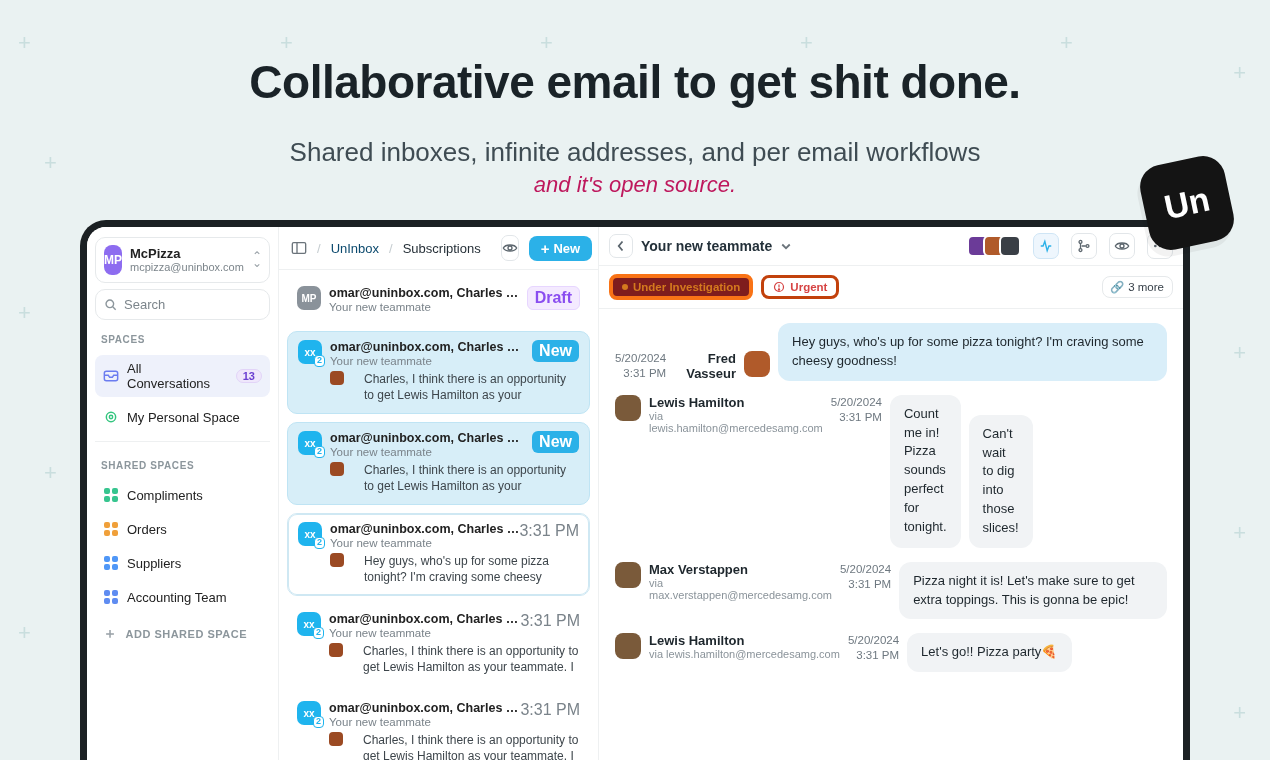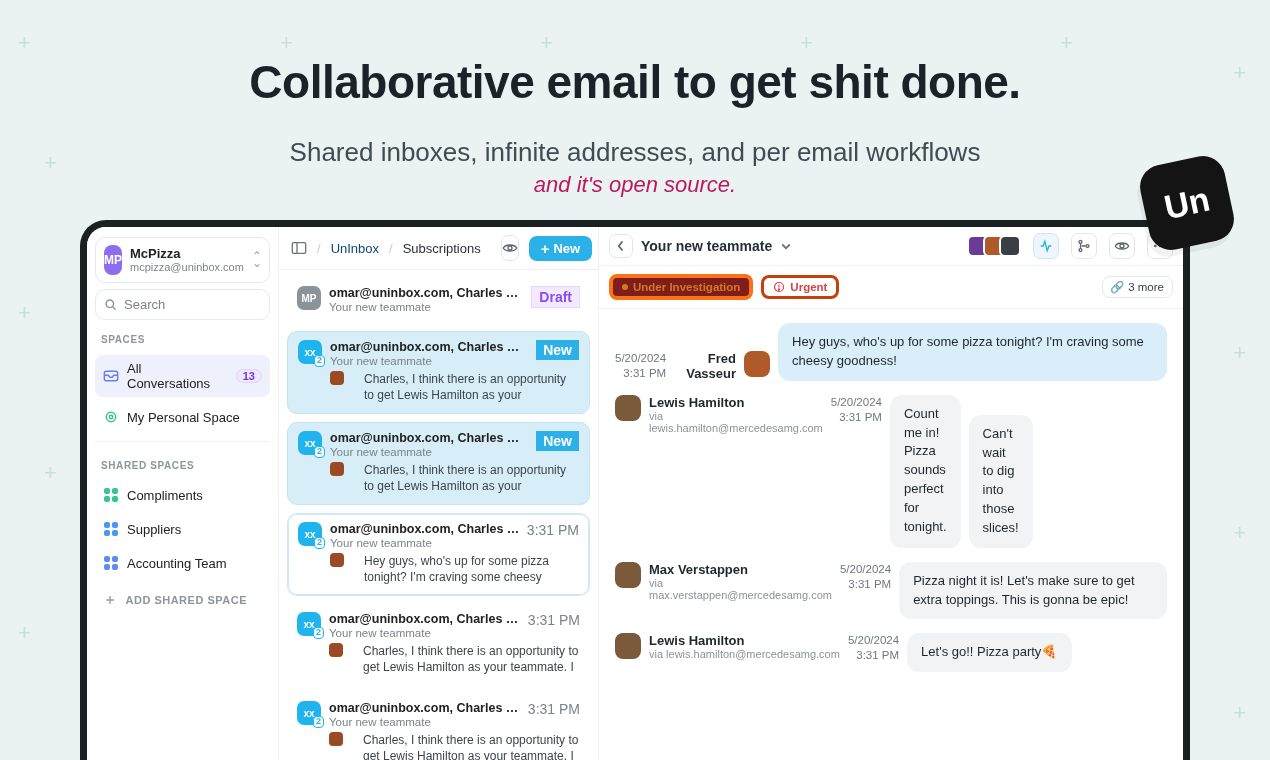--- a/index.html
+++ b/index.html
@@ -45,21 +45,21 @@
 .conv { border-radius:10px; padding:8px 10px 10px; font-size:12px; color:#222; position:relative; }
 .conv .top { display:flex; align-items:flex-start; gap:8px;}
 .conv .avatar { width:24px; height:24px; border-radius:7px; display:flex; align-items:center; justify-content:center; font-size:10px; font-weight:700; color:#fff; background:#8a929a; position:relative; flex-shrink:0;}
 .avatar.blue { background:#1fb4ee;}
 .avatar .sub { position:absolute; right:-3px; bottom:-3px; font-size:9px; background:#fff; color:#1fb4ee; border:1px solid #1fb4ee; border-radius:4px; padding:0 2px; line-height:1.1; font-weight:700;}
 .conv .addr { font-weight:700; font-size:12.5px; white-space:nowrap; overflow:hidden; text-overflow:ellipsis; max-width:195px;}
 .conv .subj { color:#7a838a; font-size:11.5px; margin-top:1px;}
 .conv .prev { display:flex; gap:6px; margin-top:4px; font-size:12px; color:#3d454b; }
 .conv .prev .pa { width:14px; height:14px; border-radius:4px; background:#9b4a23; flex-shrink:0;}
 .conv .prev .pt { max-height:32px; overflow:hidden; line-height:1.35; padding-left:14px;}
-.conv .tag { position:absolute; right:10px; top:8px; font-size:14px; font-weight:600; border-radius:0; padding:2px 7px;}
+.conv .tag { position:absolute; right:10px; top:8px; font-size:16px; font-weight:600; border-radius:6px; padding:2px 7px;}
 .tag.draft { background:#f4eaff; color:#8a4df0; border:1px solid #e7d6ff;}
 .tag.new   { background:#2bb1e8; color:#fff; }
 .tag.time  { color:#7a838a; font-weight:500; background:transparent; padding:0;}
 .conv.selected-blue { background:#d7eef8; border:1px solid #bfe4f4;}
 .conv.selected-white { background:#fff; border:1px solid #cfe8f3; box-shadow:0 0 0 1px #cfe8f3 inset;}
 
 
 .detail { flex:1; display:flex; flex-direction:column; min-width:0;}
 .d-head { display:flex; align-items:center; gap:8px; padding:6px 10px; border-bottom:1px solid #eef0f1;}
 .backbtn { width:24px; height:24px; border:1px solid #e2e6e9; border-radius:7px; display:flex; align-items:center; justify-content:center; color:#5b656d; cursor:pointer;}
@@ -181,20 +181,31 @@
             <span></span>
             <span></span>
             <span></span>
             <span></span>
           </span>
         </span>
       <span>Compliments</span>
     </div>
     <div class="nav-item">
       <span class="ic">
+          <span class="ic-grid" style="--c:#f0a03a">
+            <span></span>
+            <span></span>
+            <span></span>
+            <span></span>
+          </span>
+        </span>
+      <span>Orders</span>
+    </div>
+    <div class="nav-item">
+      <span class="ic">
           <span class="ic-grid" style="--c:#4f97f7">
             <span></span>
             <span></span>
             <span></span>
             <span></span>
           </span>
         </span>
       <span>Suppliers</span>
     </div>
     <div class="nav-item">

